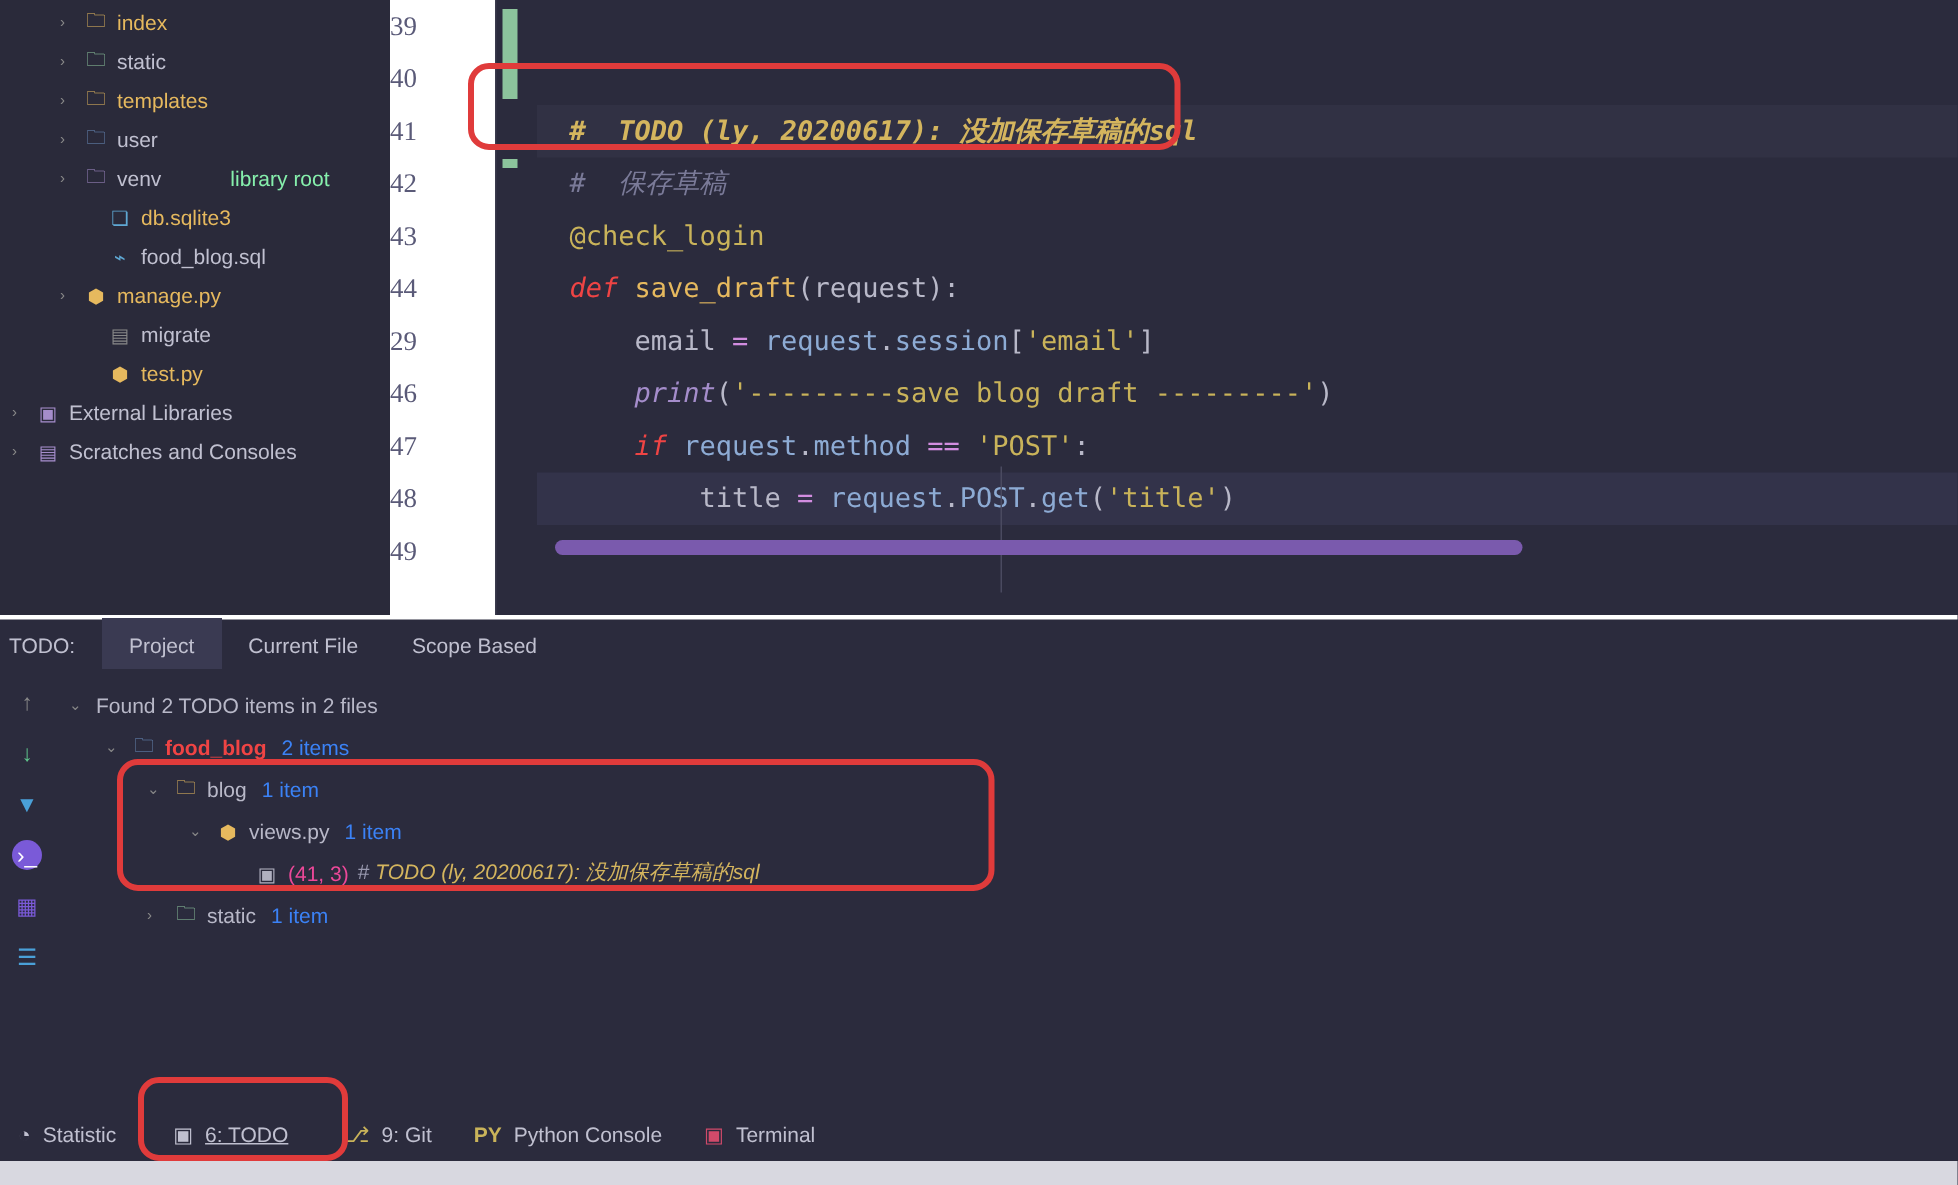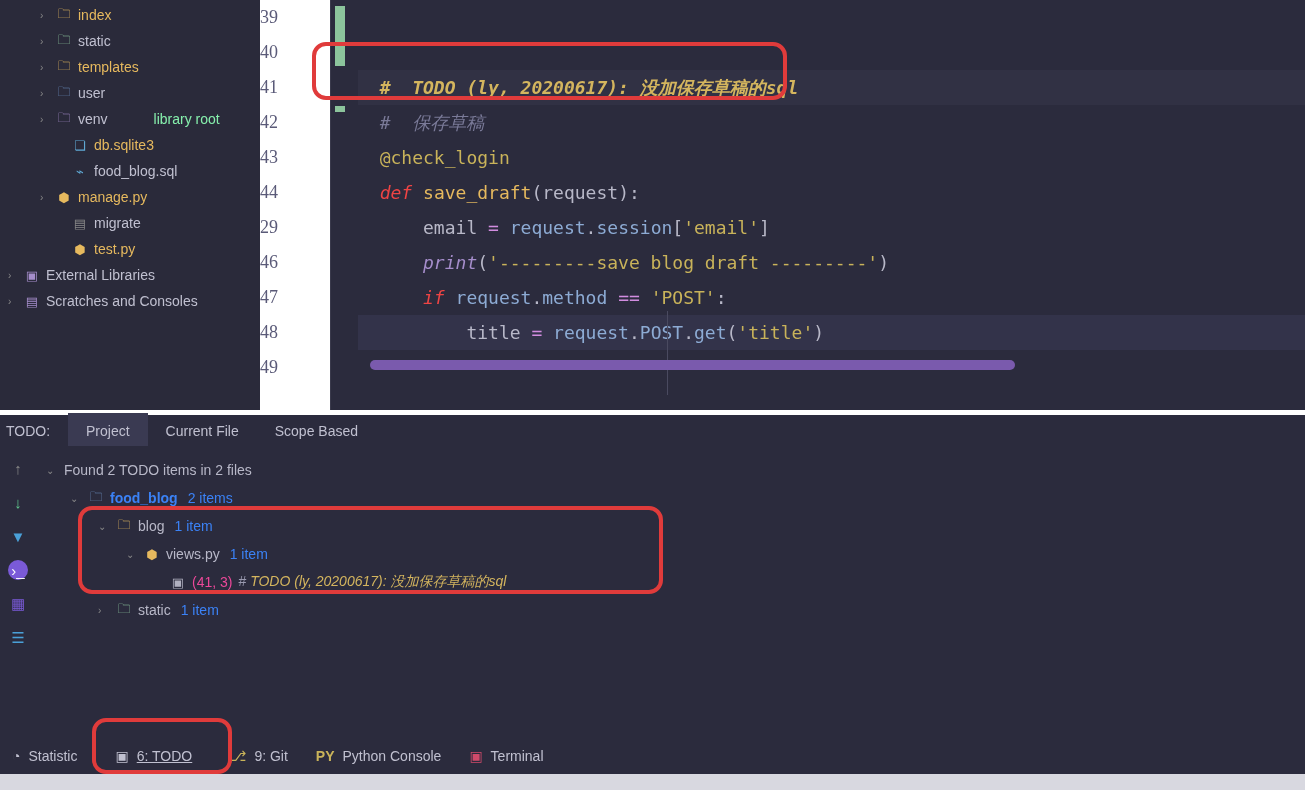--- a/index.html
+++ b/index.html
@@ -114,21 +114,21 @@
   border-radius: 5px;
 }
 
 
 .todo-bar {
   position: absolute;
   left: 0; top: 410px; right: 0;
   height: 36px;
   background: #2b2b3d;
   display: flex; align-items: center;
-  border-top: 5px solid #ffffff;
+  border-top: 3px solid #ffffff;
 }
 .todo-bar .todo-label {
   width: 68px;
   padding-left: 6px;
   color: #c0c0d0;
 }
 .todo-bar .tab {
   padding: 0 18px;
   height: 36px;
   line-height: 36px;
@@ -310,21 +310,21 @@
     <span class="side-icon" style="color:#4aa0d8;">☰</span>
   </div>
   <div class="todo-content">
     <div class="todo-row">
       <span class="chev">⌄</span>
       <span>Found 2 TODO items in 2 files</span>
     </div>
     <div class="todo-row" style="padding-left:34px;">
       <span class="chev">⌄</span>
       <span class="tree-icon folder-blue">🗀</span>
-      <span style="font-weight:600;color:#3b82f6;">food_blog</span>
+      <span style="font-weight:600;color:#ef4444;">food_blog</span>
       <span class="todo-count">2 items</span>
     </div>
     <div class="todo-row" style="padding-left:62px;">
       <span class="chev">⌄</span>
       <span class="tree-icon folder-icon">🗀</span>
       <span>blog</span>
       <span class="todo-count">1 item</span>
     </div>
     <div class="todo-row" style="padding-left:90px;">
       <span class="chev">⌄</span>

